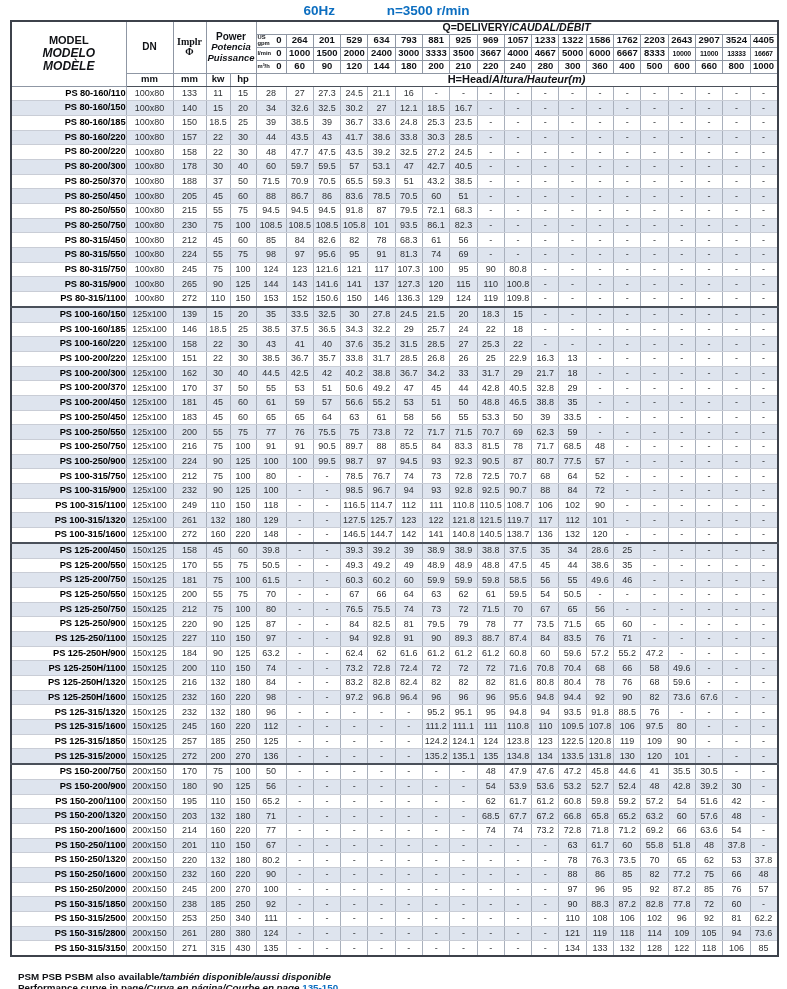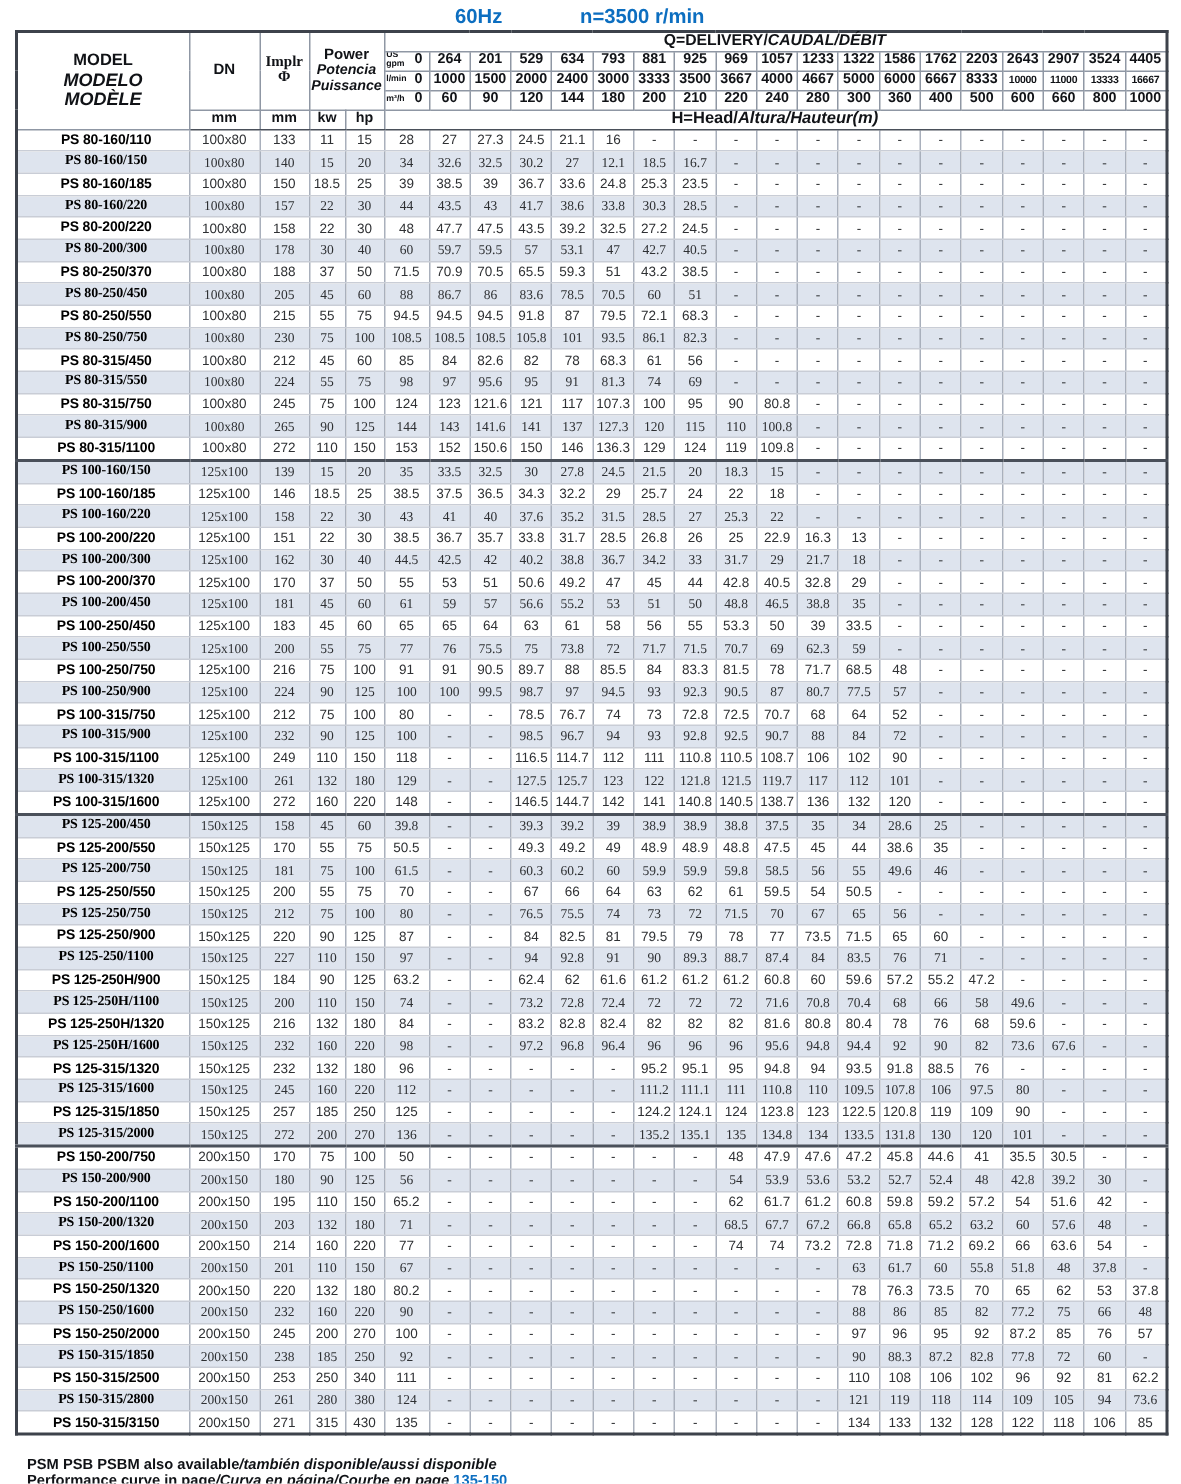--- a/index.html
+++ b/index.html
@@ -34,23 +34,23 @@
   td.fh.sm{font-size:7px;letter-spacing:-0.2px;}
   .f0w{display:flex;align-items:center;height:100%;}
   .f0w .u{width:15px;font-size:5.8px;line-height:1;text-align:left;padding-left:1px;}
   .f0w .u span{display:block;}
   .f0w .v{flex:1;text-align:center;}
   thead tr:last-child td{border-bottom:1.6px solid #4a505a;}
 
   tbody td{border:1px solid #a9b0bc;border-top-color:#c9cdd6;border-bottom-color:#c9cdd6;
            text-align:center;font-size:9px;color:#2e3033;height:13.7px;padding:0;line-height:1;
            overflow:hidden;white-space:nowrap;}
-  tbody td.mdl{text-align:center;padding-left:4px;font-weight:bold;font-size:9.3px;color:#000;
+  tbody td.mdl{text-align:right;padding-left:4px;font-weight:bold;font-size:9.3px;color:#000;
                letter-spacing:-0.1px;}
-  tr.alt{background:#dee4ee;font-family:Liberation Serif, serif;}
+  tr.alt{background:#dee4ee;}
   tr.gs td{border-top:2px solid #4a505a;}
 
   .footer{position:absolute;top:971px;left:18px;width:767px;display:flex;
           justify-content:space-between;font-size:9.8px;font-weight:bold;color:#101216;flex-direction:column;}
   .footer .pages{color:#0c6ec0;}
 </style>
 </head>
 <body>
 
 <div class="topbar">

